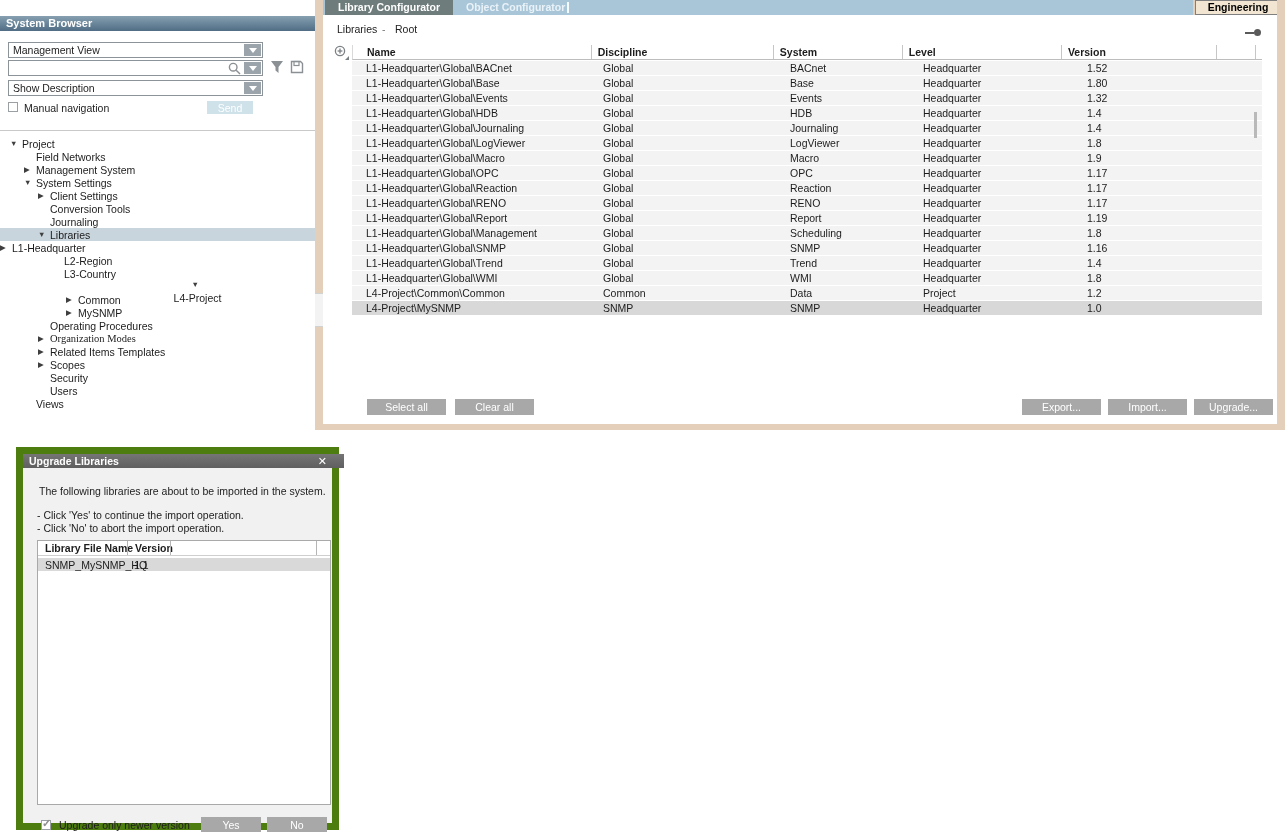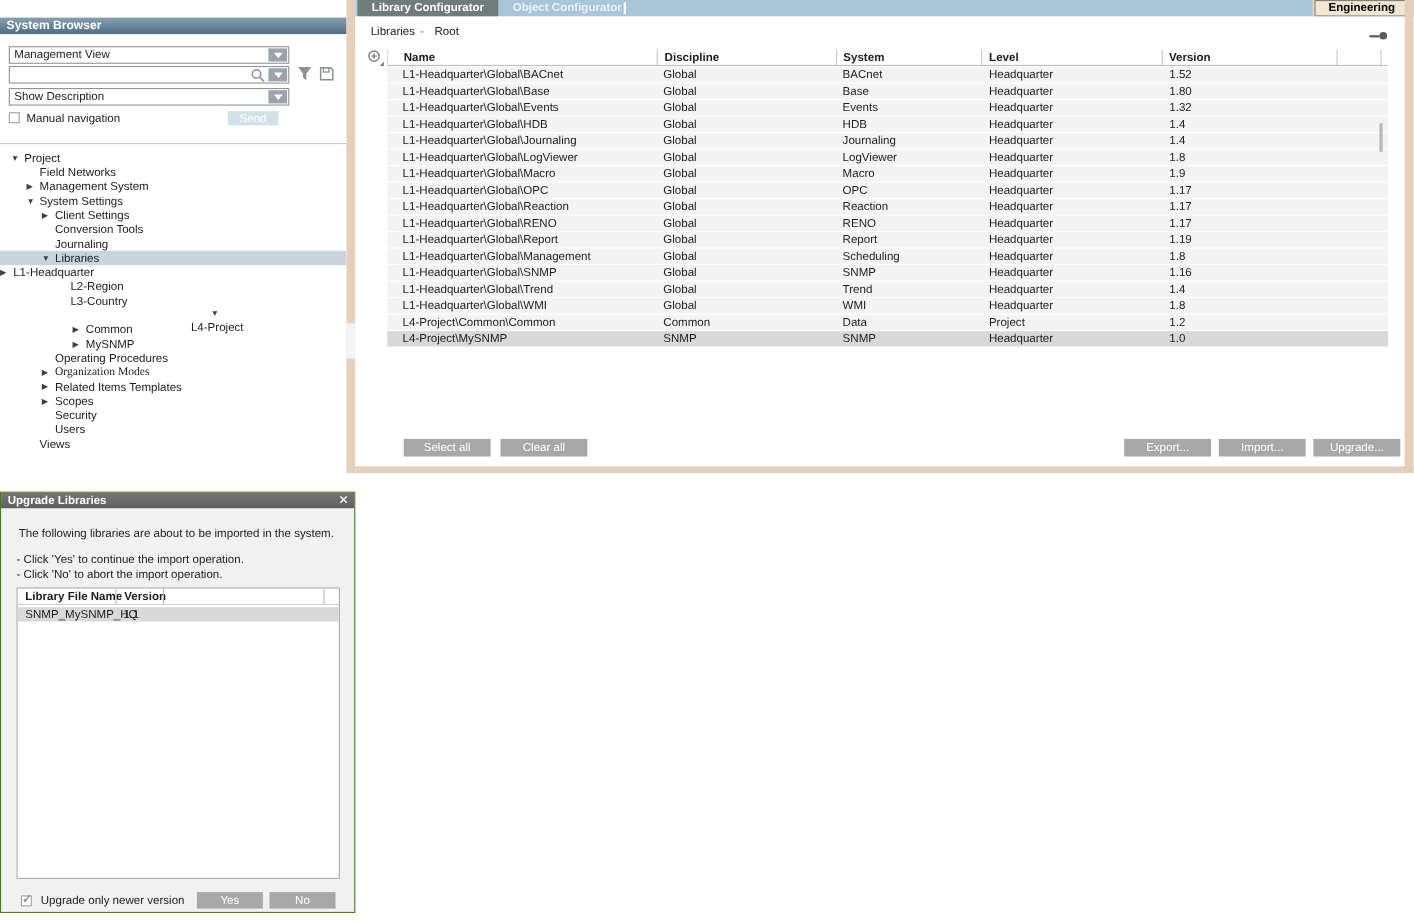--- a/index.html
+++ b/index.html
@@ -46,36 +46,36 @@
   .crumb { position:absolute; top:8px; font-size:10.5px; color:#222; cursor:pointer; }
   .pin-icon { position:absolute; right:24px; top:29px; width:16px; height:8px; }
   .pin-icon::before { content:""; position:absolute; left:0; top:3px; width:9px; height:2px; background:#5a5a5a; }
   .pin-icon::after { content:""; position:absolute; right:0; top:0; width:7px; height:7px; border-radius:50%; background:#5a5a5a; }
 
   
   .gutter-icon { position:absolute; left:11px; top:45px; width:16px; height:16px; }
   .lib-table-head { position:absolute; left:29px; top:45px; width:910px; height:15px; display:flex; border-bottom:1px solid #bdbdbd; border-left:1px solid #d9d9d9; background:#fff; }
   .hcell { font-weight:bold; font-size:10.5px; line-height:14px; border-left:1px solid #c6c6c6; padding-left:6px; overflow:hidden; white-space:nowrap; }
   .hcell:first-child { border-left:none; padding-left:14px; }
-  .c-name{width:245px;} .c-disc{width:163px;} .c-sys{width:133px;} .c-lvl{width:164px;} .c-ver{width:160px;} .c-sp1{width:40px;} .c-sp2{width:5px;}
+  .c-name{width:245px;} .c-disc{width:163px;} .c-sys{width:133px;margin-left:24px;} .c-lvl{width:164px;} .c-ver{width:160px;} .c-sp1{width:40px;} .c-sp2{width:5px;}
   .lib-table-body { position:absolute; left:29px; top:61px; width:910px; }
   .trow { height:14px; margin-bottom:1px; background:#f3f3f3; display:flex; align-items:center; cursor:default; }
   .trow.selected { background:#d8d8d8; }
   .tcell { font-size:10.5px; white-space:nowrap; overflow:hidden; padding-left:6px; }
   .tcell.c-name { padding-left:14px; }
   .v-scroll-thumb { position:absolute; left:931px; top:112px; width:3px; height:26px; background:#b9b9b9; }
 
   .ws-footer-left { position:absolute; left:44px; top:399px; display:flex; gap:9px; }
   .ws-footer-right { position:absolute; right:12px; top:399px; display:flex; gap:7px; }
   .ws-footer-left .btn-gray, .ws-footer-right .btn-gray { width:79px; height:16px; cursor:pointer; }
   .ws-border-right { position:absolute; right:0; top:0; width:8px; height:430px; background:#e4cfba; }
   .ws-border-bottom { position:absolute; left:0; top:424px; width:962px; height:6px; background:#e4cfba; }
 
   
-  .dialog { left:0; top:447px; width:323px; height:383px; background:#f1f1f1; border:1px solid #4d7c0f; }
+  .dialog { left:16px; top:447px; width:323px; height:383px; background:#f1f1f1; border:7px solid #4d7c0f; }
   .dlg-title { position:absolute; left:0; top:0; width:321px; height:14px; background:linear-gradient(#757575,#5f5f5f); color:#fff; font-weight:bold; font-size:10.5px; line-height:14px; padding-left:6px; }
   .dlg-close { position:absolute; right:5px; top:0; color:#fff; font-size:11px; line-height:14px; cursor:pointer; }
   .dlg-msg { position:absolute; left:16px; top:31px; font-size:10.5px; color:#222; }
   .dlg-instr { position:absolute; left:14px; top:55px; font-size:10.5px; color:#222; line-height:13px; }
   .dlg-table { position:absolute; left:14px; top:86px; width:294px; height:265px; background:#fff; border:1px solid #a9a9a9; }
   .dlg-thead { display:flex; height:15px; border-bottom:1px solid #cfcfcf; }
   .dlg-hcell { font-weight:bold; font-size:10.5px; line-height:14px; padding-left:7px; white-space:nowrap; }
   .d-file{width:89px;} .d-ver{width:43px; border-left:1px solid #b5b5b5;} .d-sp1{width:146px; border-left:1px solid #b5b5b5;} .d-sp2{width:14px; border-left:1px solid #b5b5b5;}
   .dlg-row { height:13px; background:#d9d9d9; display:flex; align-items:center; margin-top:2px; }
   .dlg-rcell { font-size:10.5px; padding-left:7px; white-space:nowrap; }

